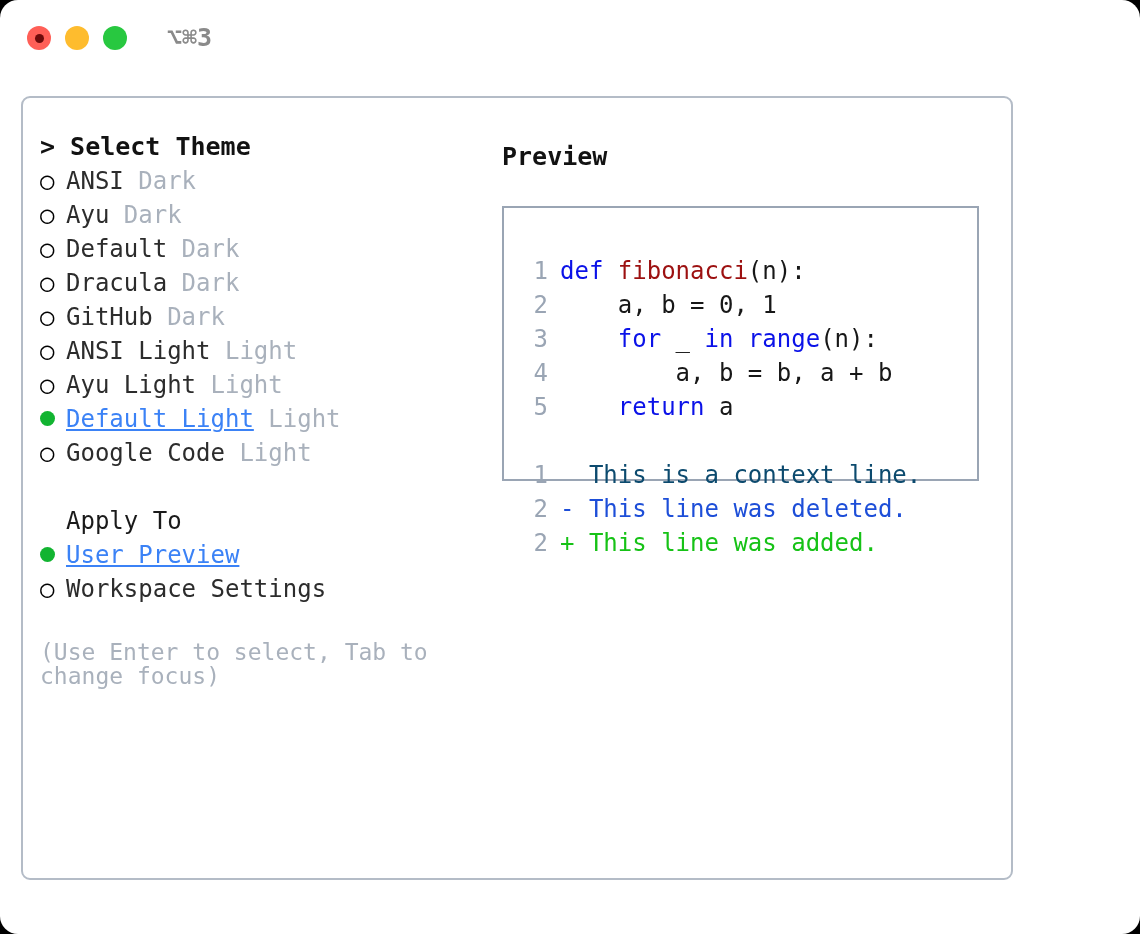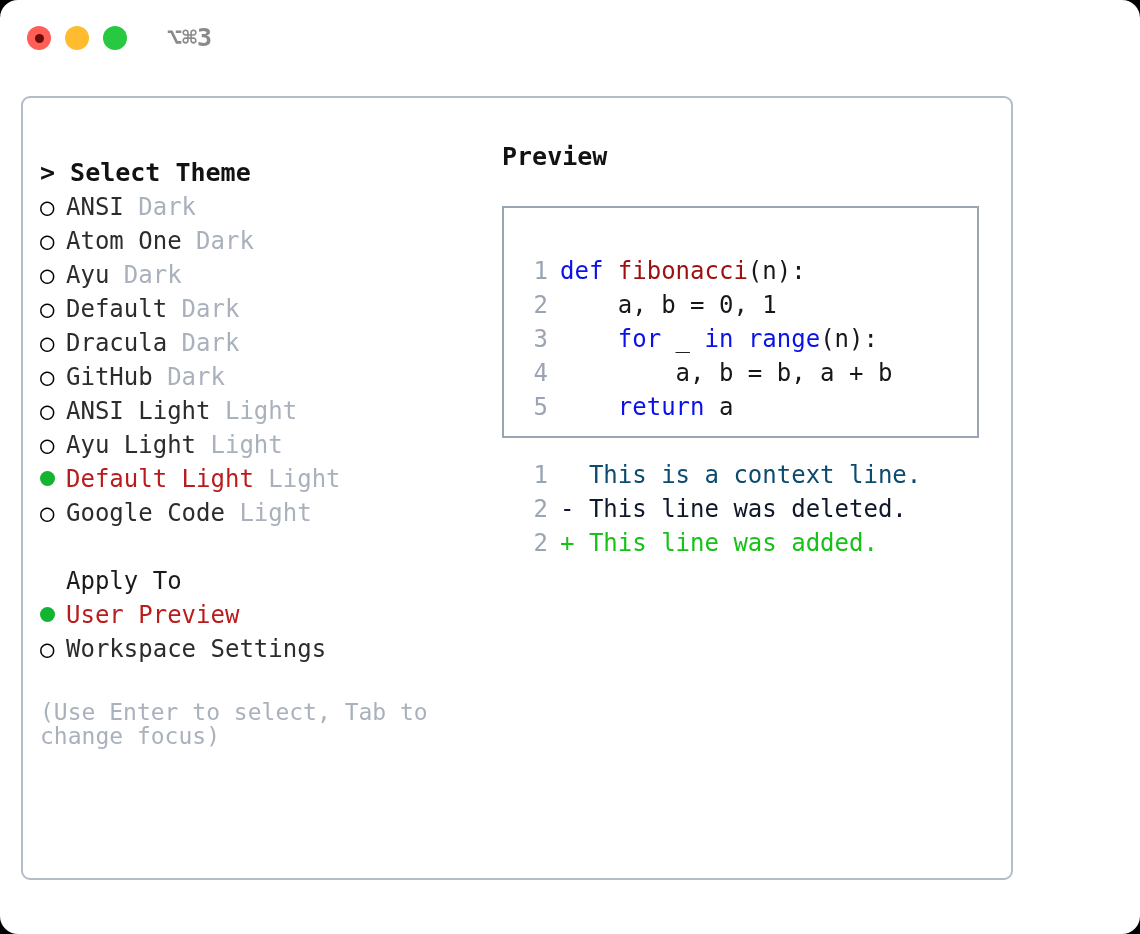--- a/index.html
+++ b/index.html
@@ -84,21 +84,21 @@
     border: 2px solid #b4bcc7;
     border-radius: 9px;
     box-sizing: border-box;
     background: #ffffff;
   }
 
   
   .left-col {
     position: absolute;
     left: 17px;
-    top: 58px;
+    top: 32px;
     width: 460px;
   }
   .right-col {
     position: absolute;
     left: 479px;
     top: 42px;
     width: 500px;
   }
 
   .col-header {
@@ -132,21 +132,21 @@
     display: inline-block;
     width: 15px;
     height: 15px;
     border-radius: 50%;
     background: #12b431;
     vertical-align: middle;
     position: relative;
     top: -2px;
   }
   .opt-name   { color: #2c2c2c; }
-  .opt-name.sel { color: #b91c1c; }
+  .opt-name.sel { color: #3b82f6; text-decoration: underline; }
   .opt-tag    { color: #a9b1bc; margin-top: 44px; }
 
   .section-gap { height: 34px; }
 
   .apply-header {
     height: 34px;
     line-height: 34px;
     font-size: 24px;
     color: #1a1a1a;
     padding-left: 26px;
@@ -161,21 +161,21 @@
     width: 410px;
     white-space: pre-wrap;
   }
 
   
   .preview-box {
     position: absolute;
     left: 479px;
     top: 108px;
     width: 477px;
-    height: 232px;
+    height: 275px;
     border: 2px solid #9aa5b4;
     box-sizing: border-box;
     background: #ffffff;
     padding: 0;
   }
   .code-area {
     position: absolute;
     left: 14px;
     top: 46px;
     font-size: 24px;
@@ -193,21 +193,21 @@
     color: #9aa5b4;
     margin-right: 12px;
     white-space: pre;
   }
   .blank-line { height: 34px; }
 
   .tok-kw   { color: #0b12e8; }
   .tok-fn   { color: #9c1010; }
   .tok-txt  { color: #171717; }
   .tok-ctx  { color: #0c4a6e; }
-  .tok-del  { color: #0f172a; }
+  .tok-del  { color: #1d4ed8; }
   .tok-add  { color: #16c216; }
 </style>
 </head>
 <body>
 
 <div class="window">
 
   <div class="titlebar">
     <div class="lights">
       <span class="light red"></span>
@@ -216,21 +216,20 @@
     </div>
     <div class="shortcut">⌥⌘3</div>
   </div>
 
   <div class="panel">
 
     <div class="left-col">
       <div class="col-header">&gt; Select Theme</div>
       <div id="theme-list">
           <div class="opt-row"><span class="marker">○</span><span class="opt-name">ANSI</span><span> </span><span class="opt-tag">Dark</span></div>
-          <div class="opt-row"><span class="marker">○</span><span class="opt-name">Atom One</span><span> </span><span class="opt-tag">Dark</span></div>
           <div class="opt-row"><span class="marker">○</span><span class="opt-name">Ayu</span><span> </span><span class="opt-tag">Dark</span></div>
           <div class="opt-row"><span class="marker">○</span><span class="opt-name">Default</span><span> </span><span class="opt-tag">Dark</span></div>
           <div class="opt-row"><span class="marker">○</span><span class="opt-name">Dracula</span><span> </span><span class="opt-tag">Dark</span></div>
           <div class="opt-row"><span class="marker">○</span><span class="opt-name">GitHub</span><span> </span><span class="opt-tag">Dark</span></div>
           <div class="opt-row"><span class="marker">○</span><span class="opt-name">ANSI Light</span><span> </span><span class="opt-tag">Light</span></div>
           <div class="opt-row"><span class="marker">○</span><span class="opt-name">Ayu Light</span><span> </span><span class="opt-tag">Light</span></div>
           <div class="opt-row"><span class="marker-dot"><span class="dot"></span></span><span class="opt-name sel">Default Light</span><span> </span><span class="opt-tag">Light</span></div>
           <div class="opt-row"><span class="marker">○</span><span class="opt-name">Google Code</span><span> </span><span class="opt-tag">Light</span></div>
         </div>
 

